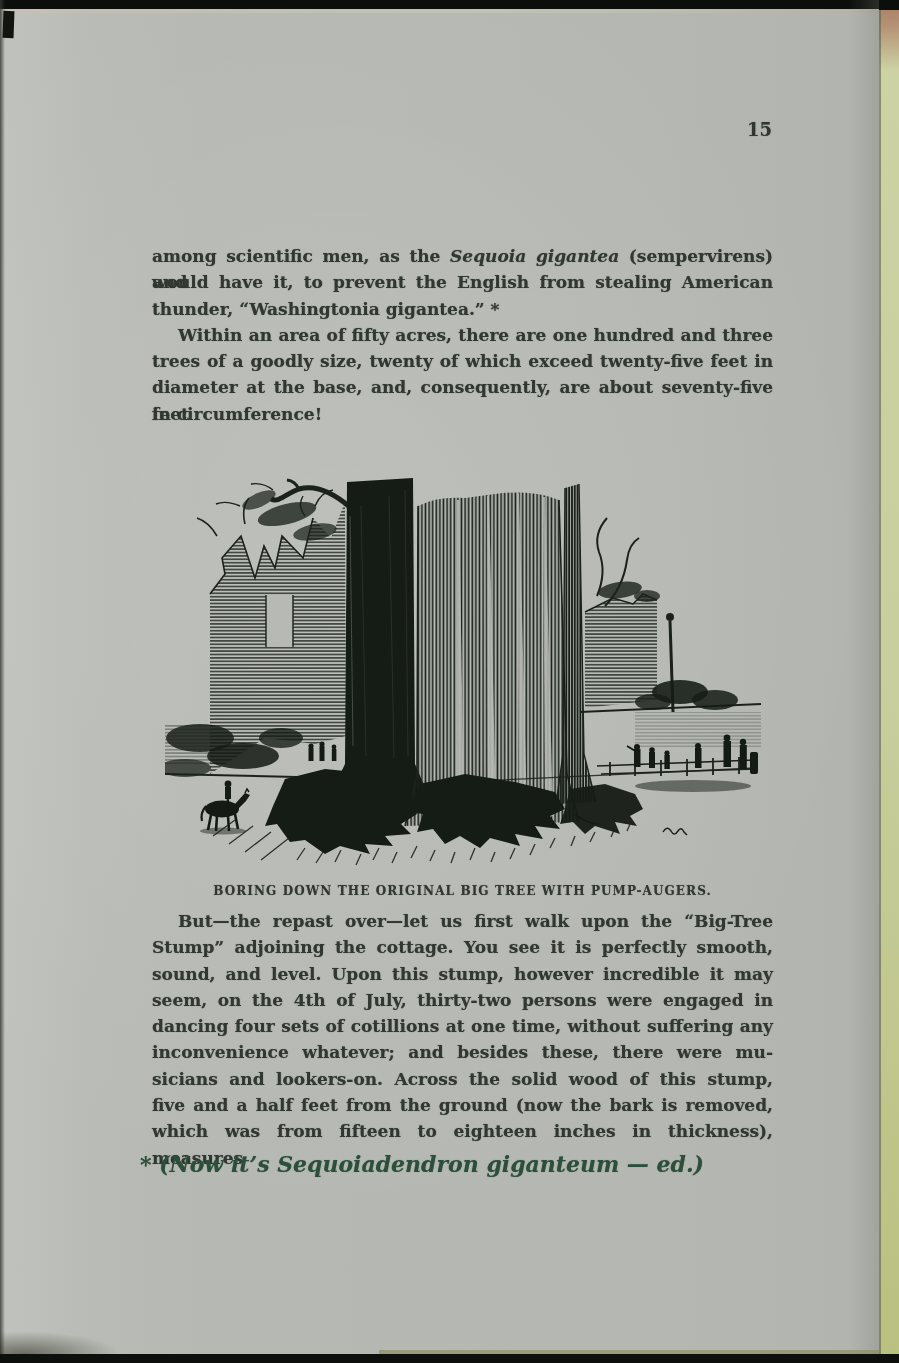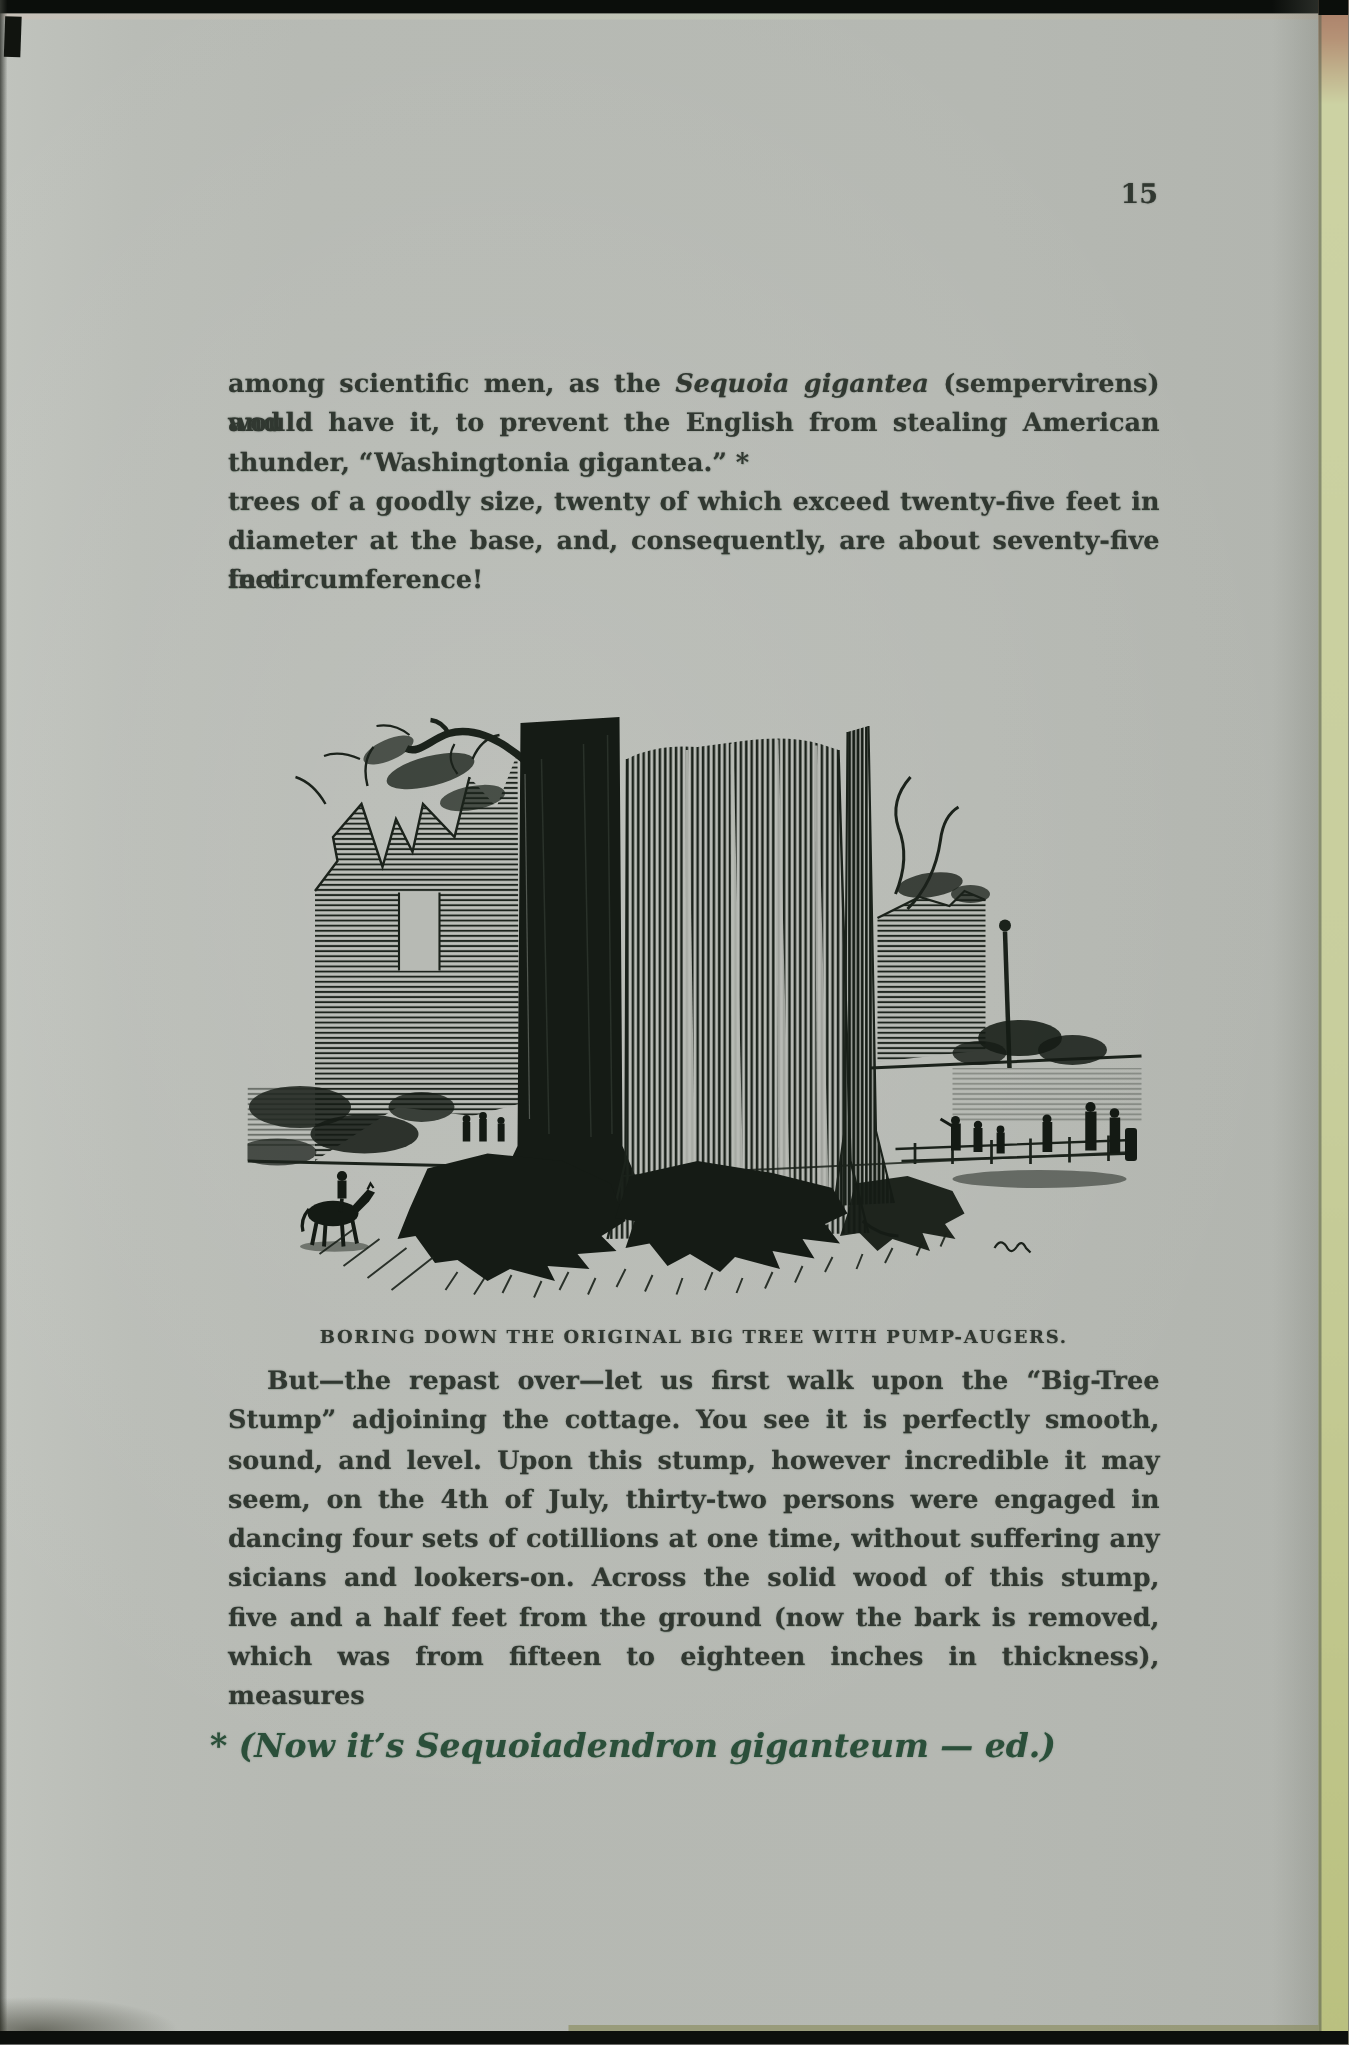--- a/index.html
+++ b/index.html
@@ -71,20 +71,21 @@
   <div class="edge-bottom-olive"></div>
   <div class="corner-smudge"></div>
   <div class="edge-bottom"></div>
 
   <div class="pageno">15</div>
 
   <div class="tblock tb1">
     <div class="ln"><span>among scientific men, as the </span><span class="it">Sequoia gigantea</span><span> (sempervirens) and</span></div>
     <div class="ln">would have it, to prevent the English from stealing American</div>
     <div class="ln last">thunder, “Washingtonia gigantea.” *</div>
+    <div class="ln ind">Within an area of fifty acres, there are one hundred and three</div>
     <div class="ln">trees of a goodly size, twenty of which exceed twenty-five feet in</div>
     <div class="ln">diameter at the base, and, consequently, are about seventy-five feet</div>
     <div class="ln last">in circumference!</div>
   </div>
 
   <svg class="figure" viewBox="0 0 600 400" width="600" height="400" xmlns="http://www.w3.org/2000/svg">
     <defs>
       <pattern id="pHH" width="8" height="3.4" patternUnits="userSpaceOnUse">
         <line x1="0" y1="1.7" x2="8" y2="1.7" stroke="#1d241d" stroke-width="1.3"></line>
       </pattern>
@@ -210,20 +211,21 @@
   </svg>
 
   <div class="caption">BORING DOWN THE ORIGINAL BIG TREE WITH PUMP-AUGERS.</div>
 
   <div class="tblock tb2">
     <div class="ln ind">But—the repast over—let us first walk upon the “Big-Tree</div>
     <div class="ln">Stump” adjoining the cottage. You see it is perfectly smooth,</div>
     <div class="ln">sound, and level. Upon this stump, however incredible it may</div>
     <div class="ln">seem, on the 4th of July, thirty-two persons were engaged in</div>
     <div class="ln">dancing four sets of cotillions at one time, without suffering any</div>
+    <div class="ln">inconvenience whatever; and besides these, there were mu-</div>
     <div class="ln">sicians and lookers-on. Across the solid wood of this stump,</div>
     <div class="ln">five and a half feet from the ground (now the bark is removed,</div>
     <div class="ln">which was from fifteen to eighteen inches in thickness), measures</div>
   </div>
 
   <div class="footnote">* (Now it’s Sequoiadendron giganteum — ed.)</div>
 
 </div>
 
 </body></html>

